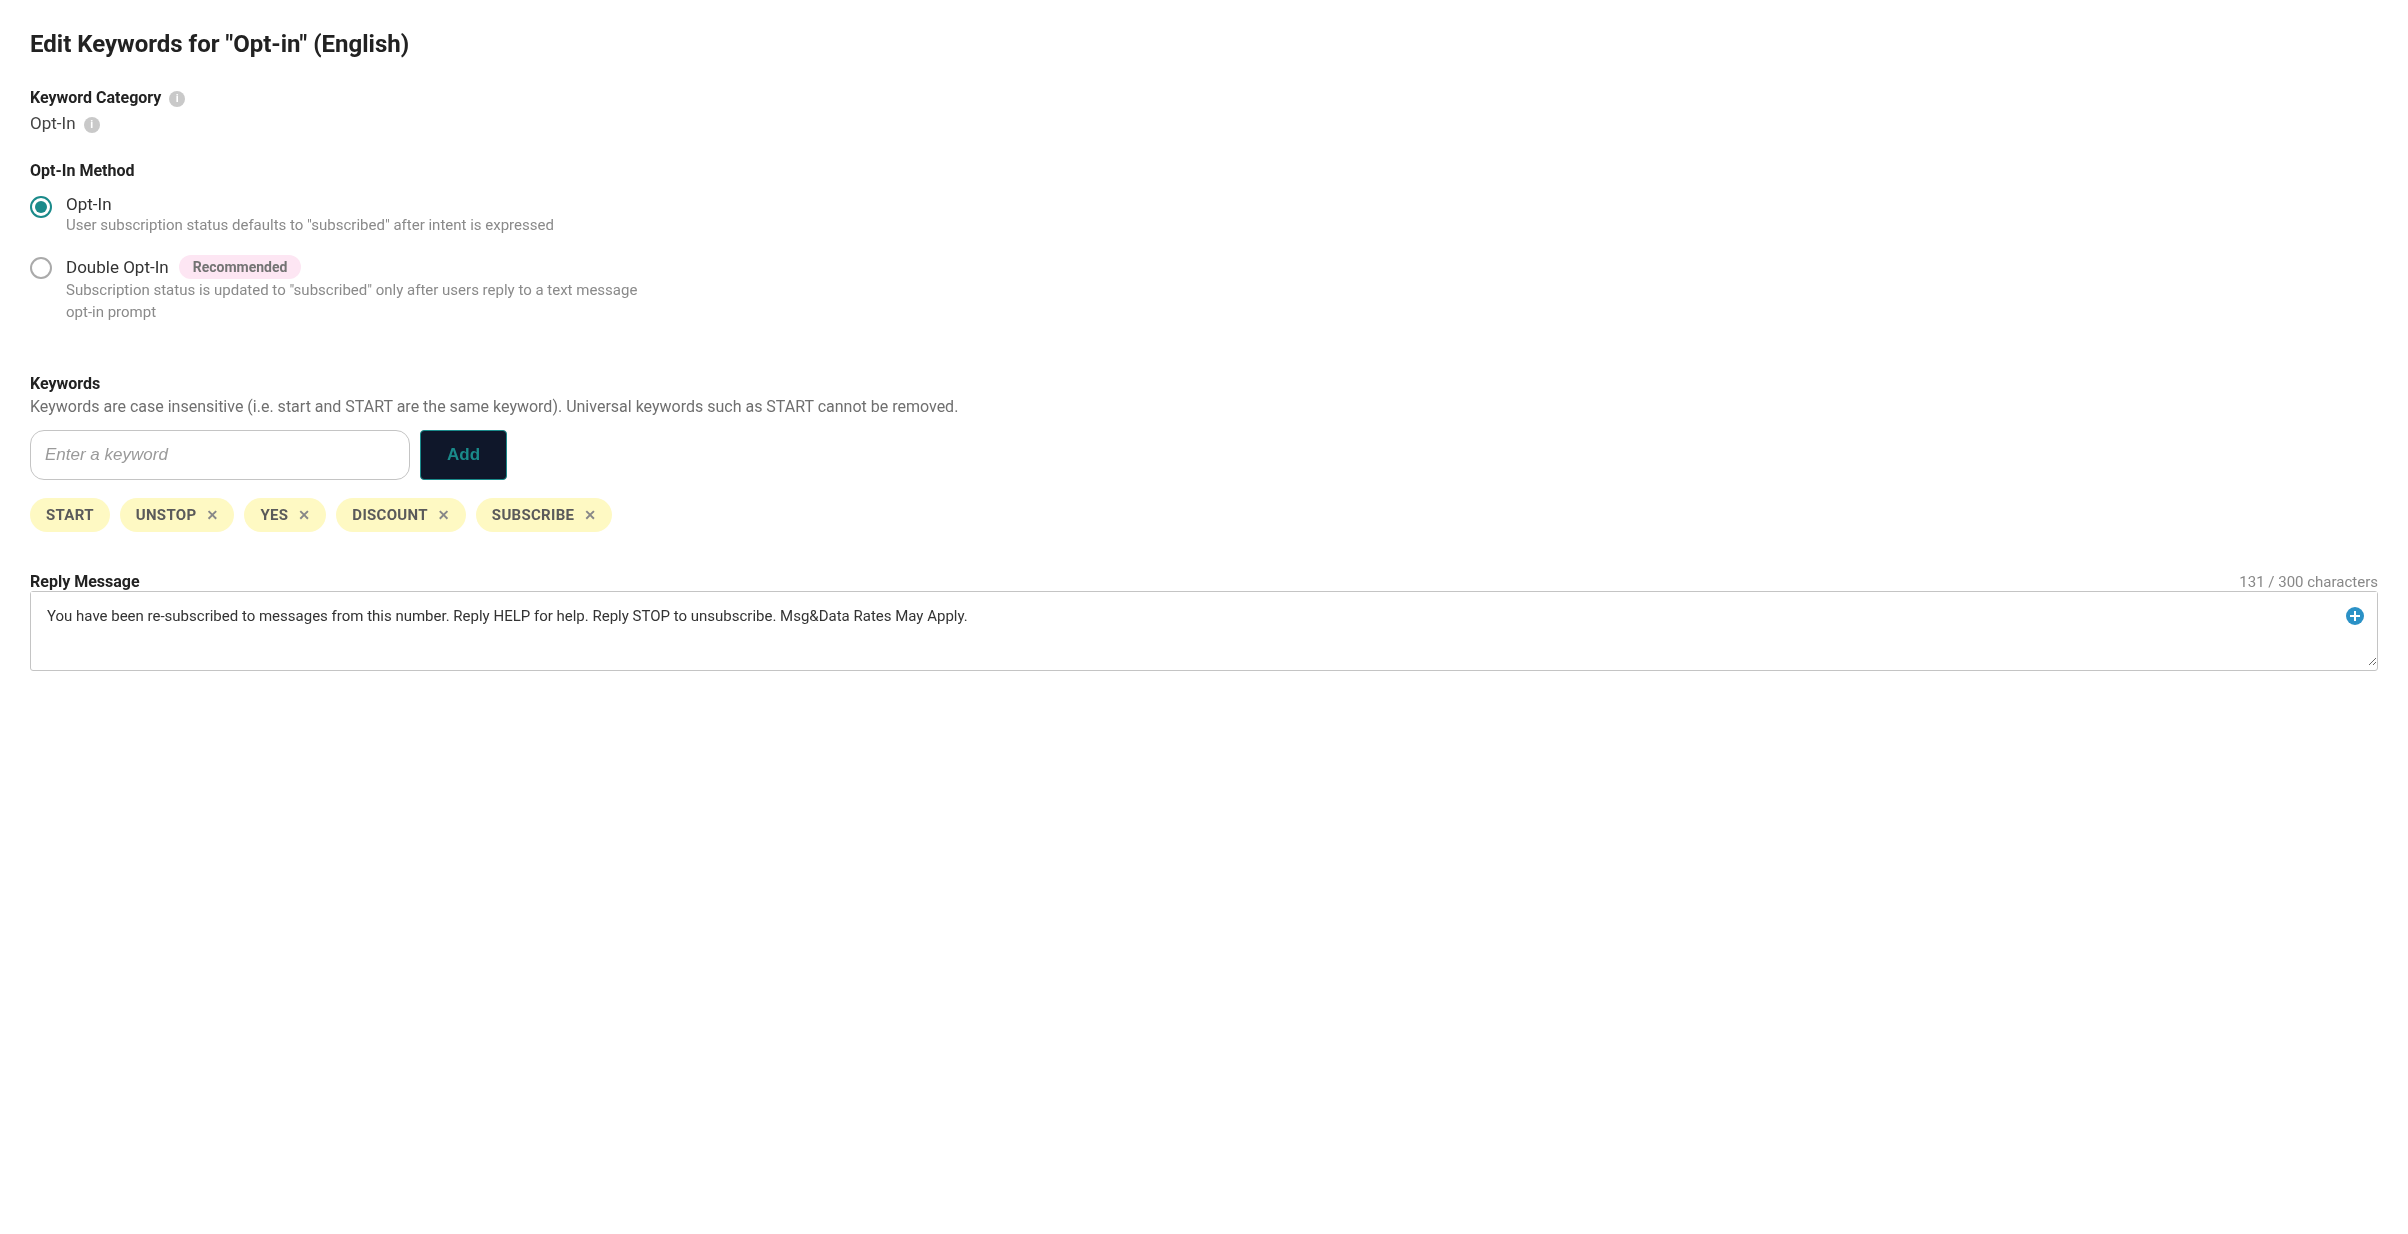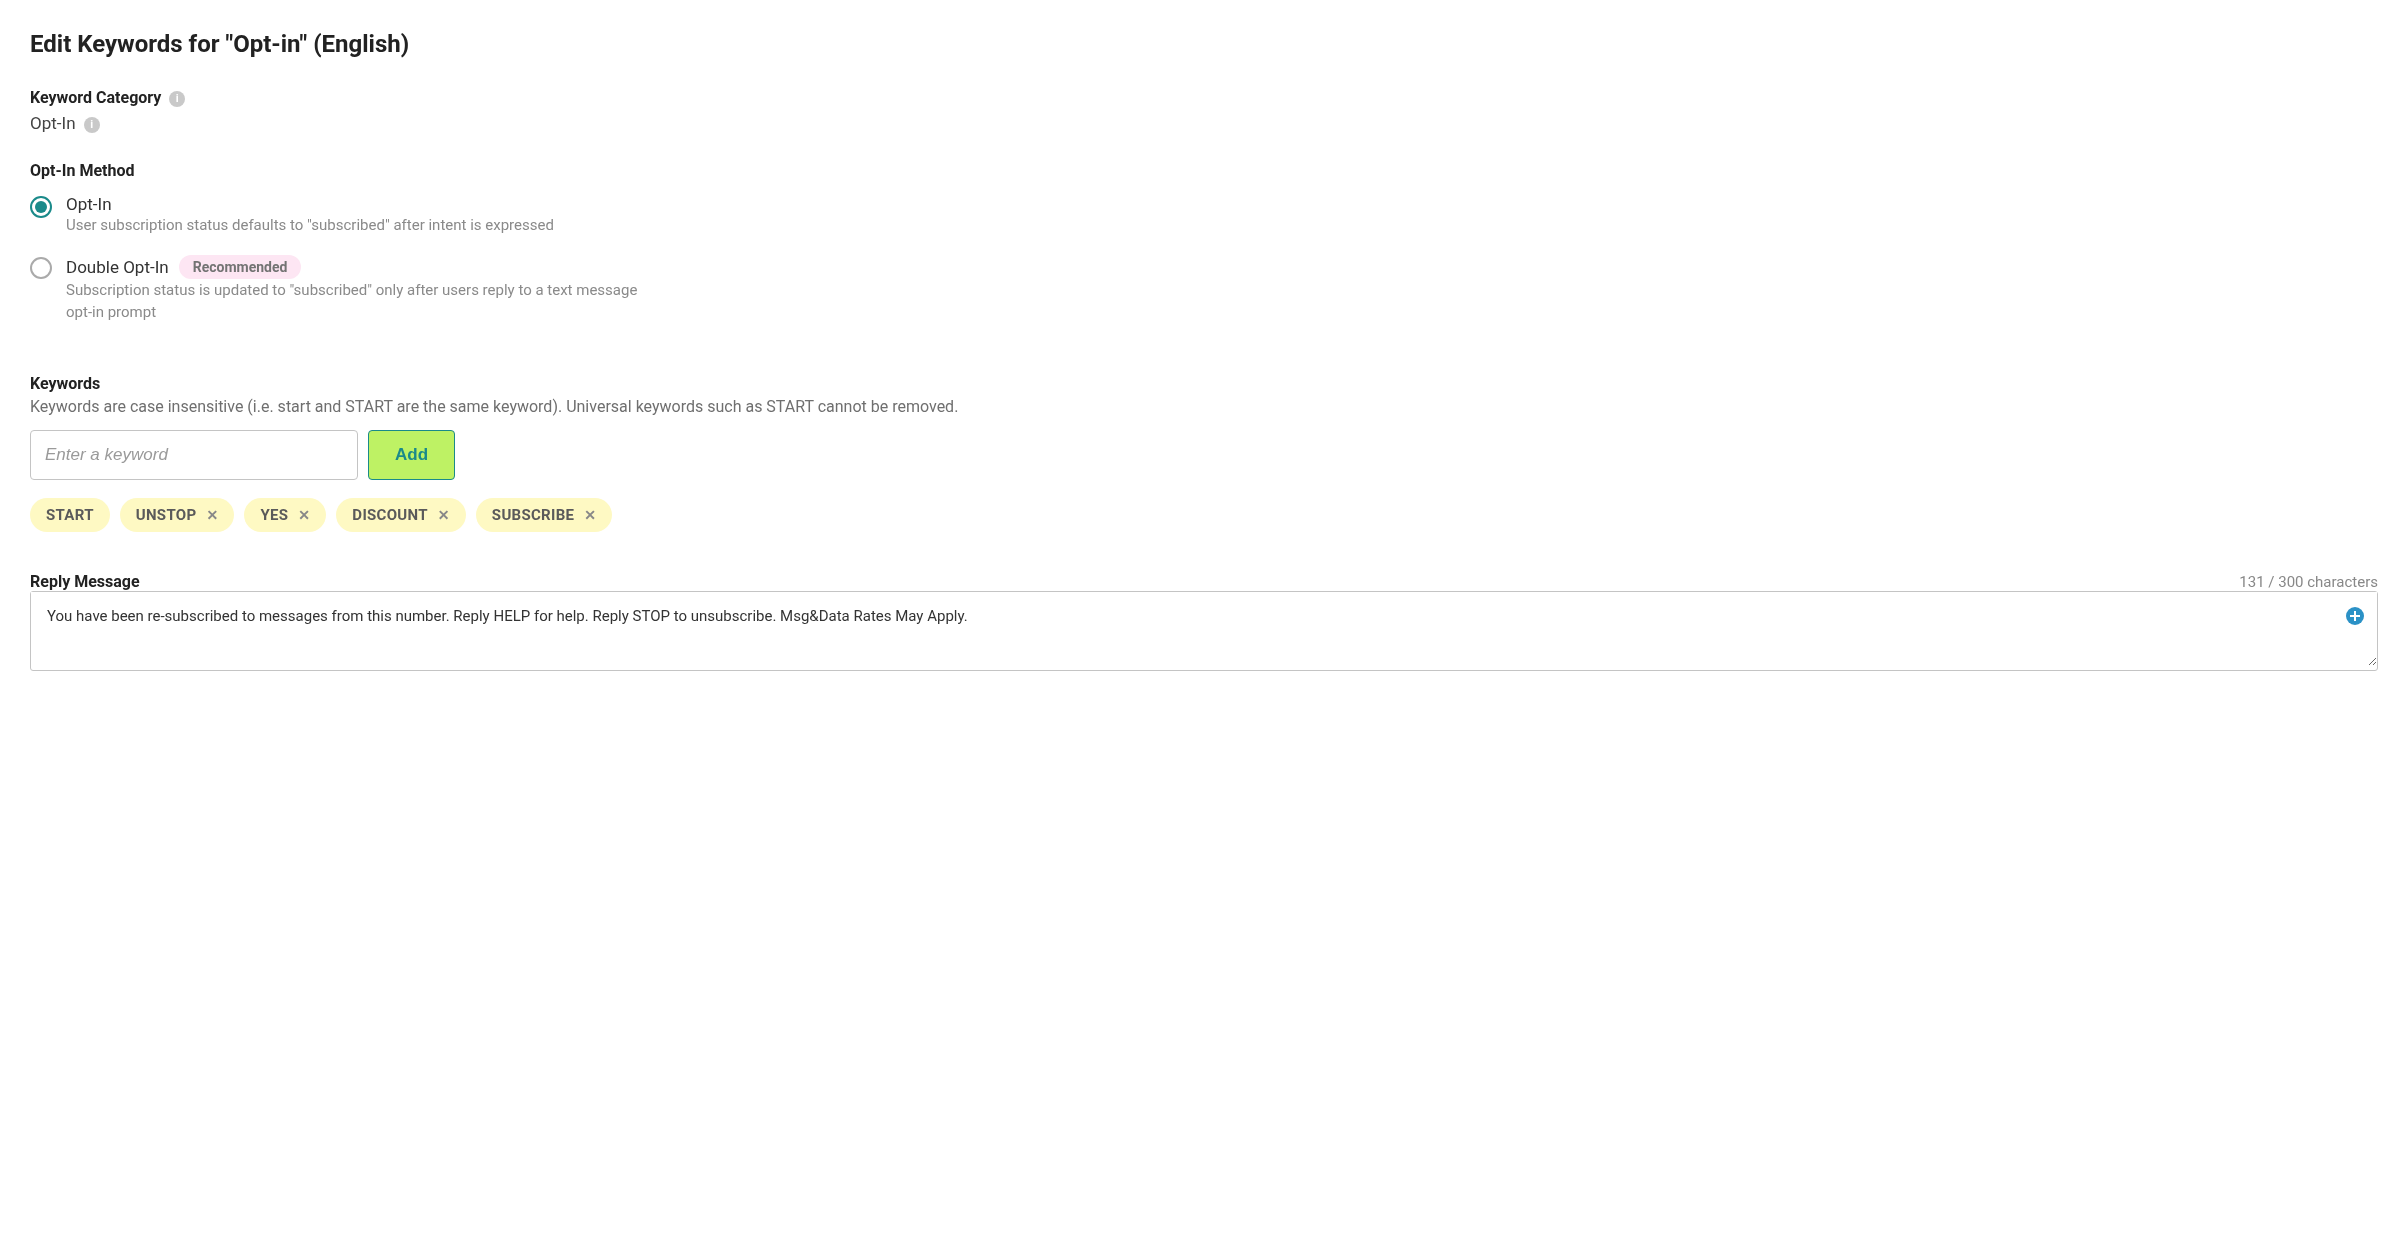--- a/index.html
+++ b/index.html
@@ -98,36 +98,36 @@
     color: #6f6f6f;
     margin-top: 4px;
     margin-bottom: 14px;
   }
   .input-row {
     display: flex;
     gap: 10px;
     margin-bottom: 18px;
   }
   .keyword-input {
-    width: 328px;
+    width: 380px;
     height: 50px;
     border: 1px solid #c4c4c4;
-    border-radius: 4px;
+    border-radius: 14px;
     padding: 0 14px;
     font-size: 17px;
     font-style: italic;
     color: #888;
     outline: none;
   }
   .keyword-input::placeholder { color: #9a9a9a; font-style: italic; }
   .add-btn {
     height: 50px;
     padding: 0 26px;
     border: 1px solid #1a8a8a;
-    background: #bef264;
+    background: #0f172a;
     color: #1a8a8a;
     font-size: 17px;
     font-weight: 700;
     border-radius: 4px;
     cursor: pointer;
   }
   .chips { display: flex; flex-wrap: wrap; gap: 10px; }
   .chip {
     background: #fef9c3;
     color: #5a5a5a;

